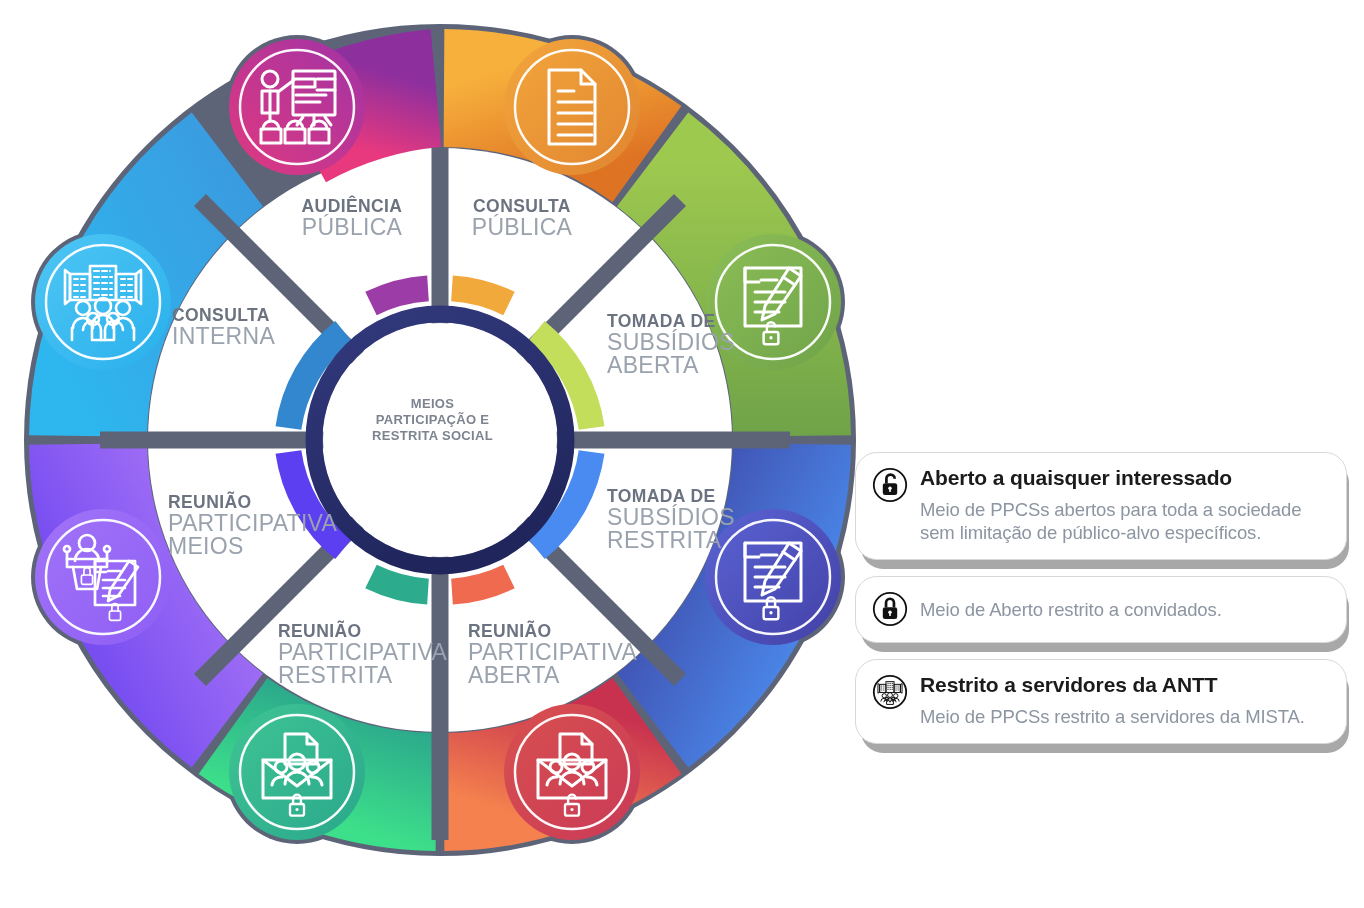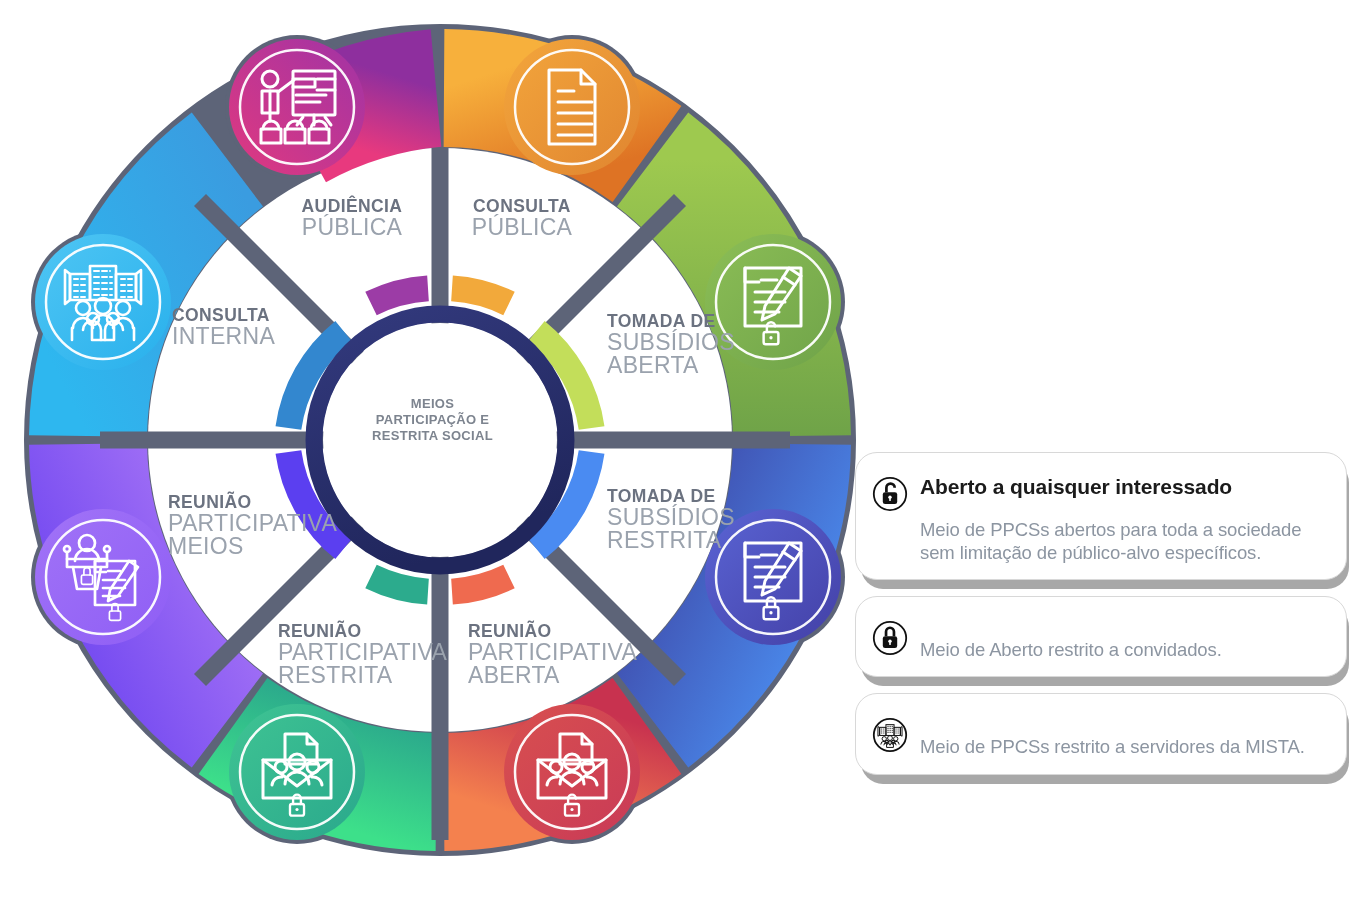--- a/index.html
+++ b/index.html
@@ -23,28 +23,28 @@
   #center-text{position:absolute;left:330px;top:396px;width:205px;
       text-align:center;color:#7d848f;font-weight:bold;font-size:13px;
       line-height:1.22;letter-spacing:.3px;}
 
   
   #legend{position:absolute;left:855px;top:452px;width:492px;}
   .legend-card{position:relative;margin-bottom:16px;}
   .legend-shadow{position:absolute;left:6px;top:9px;right:-2px;bottom:-9px;
       background:#a8a8a8;border-radius:22px;}
   .legend-body{position:relative;background:#ffffff;border-radius:22px;
-      border:1px solid #d8d8d8;padding:22px 18px 15px 16px;
+      border:1px solid #d8d8d8;padding:13px 18px 15px 16px;
       display:flex;gap:12px;align-items:flex-start;}
   .legend-icon{flex:0 0 auto;width:36px;height:36px;margin-top:1px;}
   .legend-text{flex:1 1 auto;}
   .legend-title{font-size:21px;font-weight:bold;color:#1b1b1b;
       line-height:1.12;letter-spacing:-.1px;}
   .legend-desc{font-size:18.5px;color:#8c95a1;line-height:1.26;
-      margin-top:19px;letter-spacing:-.1px;}
+      margin-top:8px;letter-spacing:-.1px;}
 </style>
 </head>
 <body>
 
 <div id="stage">
 
   <svg id="wheel" viewBox="0 0 880 880">
     <defs>
 
       <linearGradient id="g0" x1="0" y1="1" x2="1" y2="0">
@@ -468,19 +468,20 @@
             <circle cx="16.6" cy="28" r="2.1"></circle>
             <circle cx="23.4" cy="28" r="2.1"></circle>
             <path d="M 16.2 30.4 a 3.8 3.8 0 0 1 7.6 0 v 3.4 h -7.6 z"></path>
             <path d="M 9.8 30.6 a 3.6 3.6 0 0 1 7.2 0"></path>
             <path d="M 30.2 30.6 a 3.6 3.6 0 0 0 -7.2 0"></path>
             <path d="M 13.2 31.4 a 3.2 3.2 0 0 1 6.4 0"></path>
             <path d="M 26.8 31.4 a 3.2 3.2 0 0 0 -6.4 0"></path>
           </g>
         </svg>
         <div class="legend-text">
+          <div class="legend-title">Restrito a servidores da ANTT</div>
           <div class="legend-desc">Meio de PPCSs restrito a servidores da MISTA.</div>
         </div>
       </div>
     </div>
 
   </div>
 </div>
 
 </body></html>

